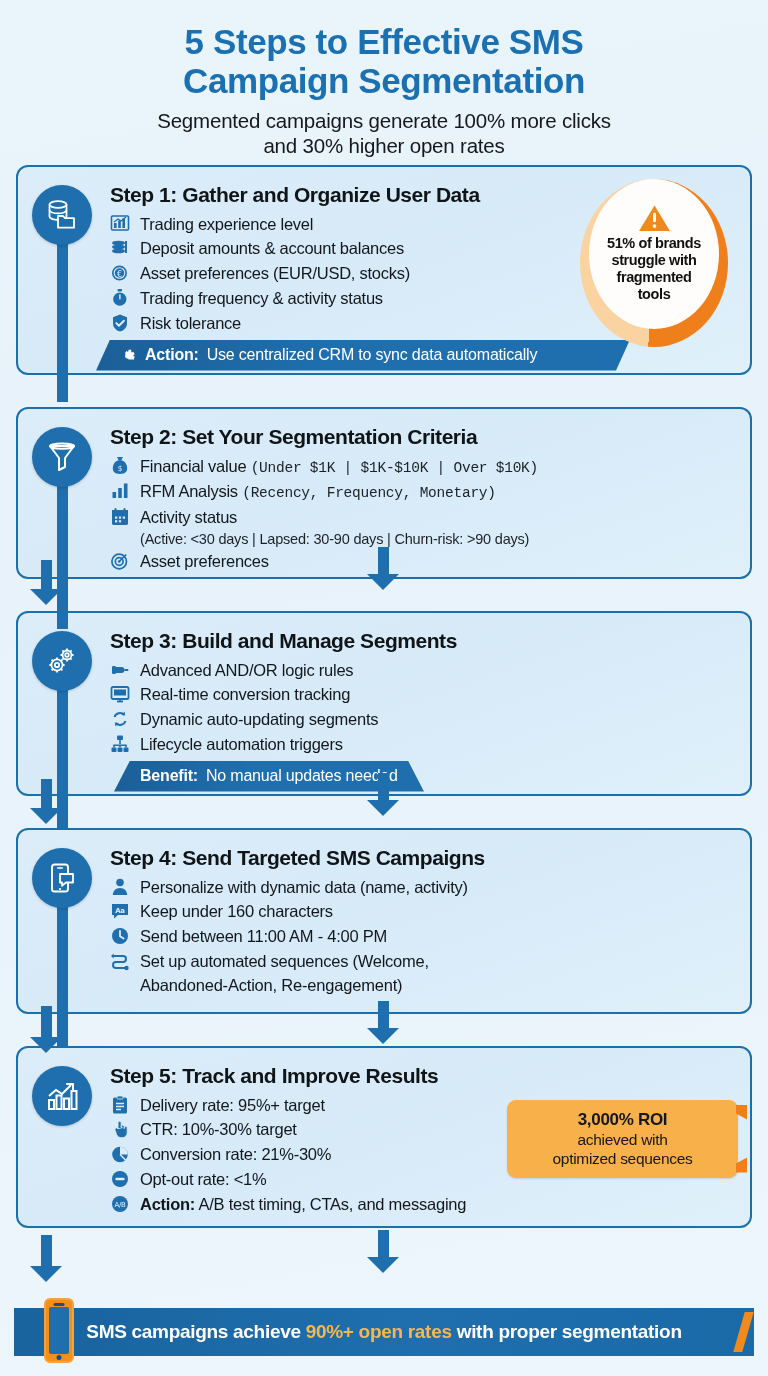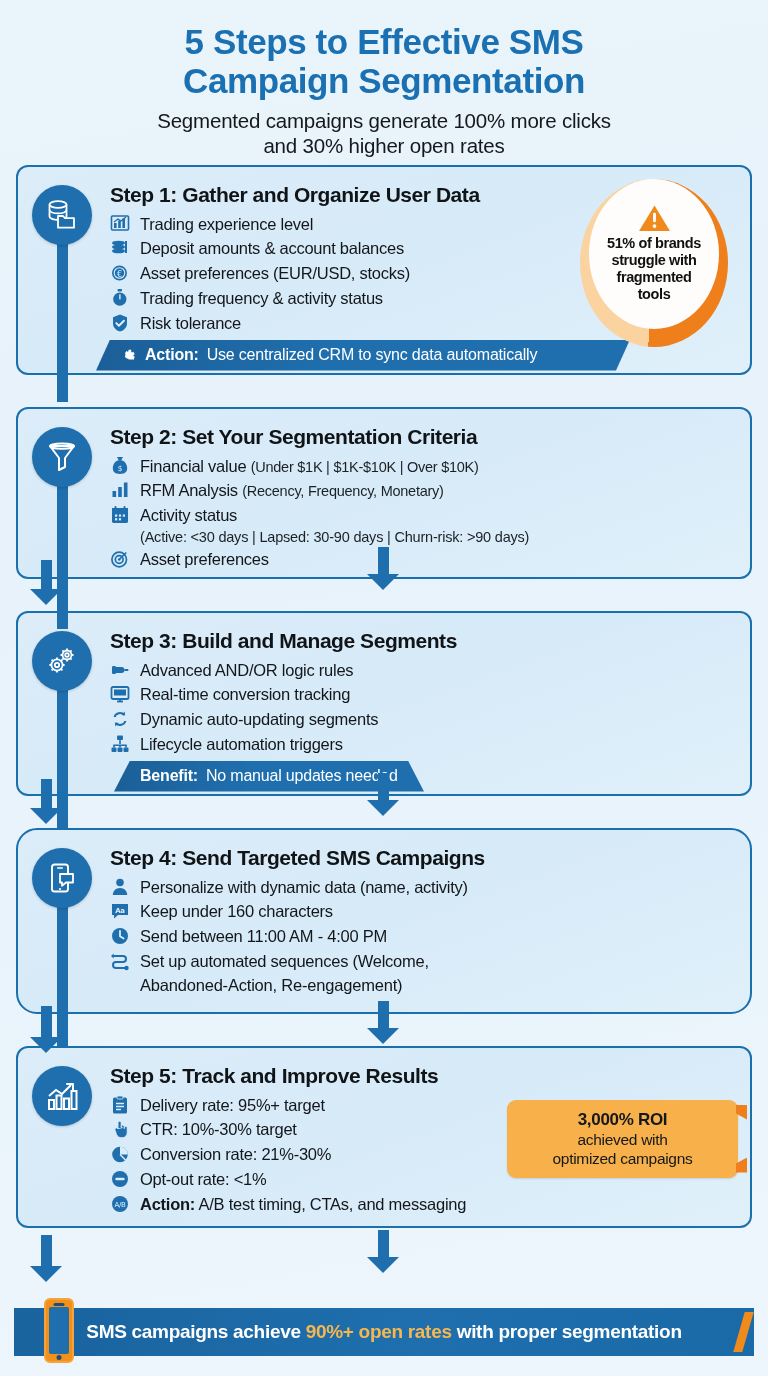--- a/index.html
+++ b/index.html
@@ -56,21 +56,21 @@
     letter-spacing: -0.45px; margin-bottom: 5px;
   }
   .bullets { list-style: none; }
   .bullets li {
     display: flex; align-items: flex-start; gap: 9px;
     font-size: 16.5px; color: #13171b; line-height: 1.5;
     letter-spacing: -0.25px;
   }
   .bullets li .ic { flex: none; width: 21px; height: 22px; margin-top: 2px; }
   .bullets li .tx { flex: 1; }
-  .tx .dim { color: #1c2126; font-size: 14.5px; }
+  .tx .dim { color: #1c2126; font-size: 14.5px; font-family: Liberation Mono, monospace; }
   .subnote {
     font-size: 14.5px; color: #1c2126; margin-left: 30px;
     letter-spacing: -0.2px; line-height: 1.35;
   }
 
   
   .ribbon-wrap { position: relative; margin-top: 4px; }
   .ribbon {
     position: relative; display: inline-flex; align-items: center; gap: 8px;
     background: linear-gradient(90deg,#1b5f98 0%, #1f6fae 45%, #1f6fae 100%);
@@ -430,21 +430,21 @@
       <div class="ribbon both-cut" style="width:310px;">
         <b>Benefit:</b>
         <span>No manual updates needed</span>
       </div>
     </div>
   </div>
 
   <div class="arrow" style="left:41px; top:841px; height:32px;"></div>
   <div class="arrow" style="left:378px; top:836px; height:28px;"></div>
 
-  <div class="card" style="height:186px;border-radius:21px;">
+  <div class="card" style="height:186px;">
     <div class="card-inner">
       <div class="badge-col">
         <div class="stem" style="height:152px;"></div>
         <div class="badge">
           <svg width="32" height="32" viewBox="0 0 32 32">
             <rect x="6" y="2.5" width="16" height="27" rx="2.6" fill="none" stroke="#fff" stroke-width="1.9"></rect>
             <rect x="11" y="5.2" width="6" height="1.5" rx="0.7" fill="#fff"></rect>
             <circle cx="14" cy="27" r="1.1" fill="#fff"></circle>
             <path d="M14 12h13v8.5h-7l-4 3.2v-3.2h-2z" fill="#1f6fae" stroke="#fff" stroke-width="1.8" stroke-linejoin="round"></path>
           </svg>
@@ -567,21 +567,21 @@
             <span class="tx"><b>Action:</b> <span>A/B test timing, CTAs, and messaging</span></span>
           </li>
         </ul>
       </div>
     </div>
     <div class="callout" style="right:12px; top:52px; width:231px;">
       <div class="tab t"></div>
       <div class="tab b"></div>
       <div class="l1">3,000% ROI</div>
       <div class="sm">achieved with</div>
-      <div class="sm">optimized campaigns</div>
+      <div class="sm">optimized sequences</div>
     </div>
   </div>
 </div>
 
 <div class="banner">
   <div class="phone">
     <div class="scr"></div>
     <div class="spk"></div>
     <div class="hb"></div>
   </div>

